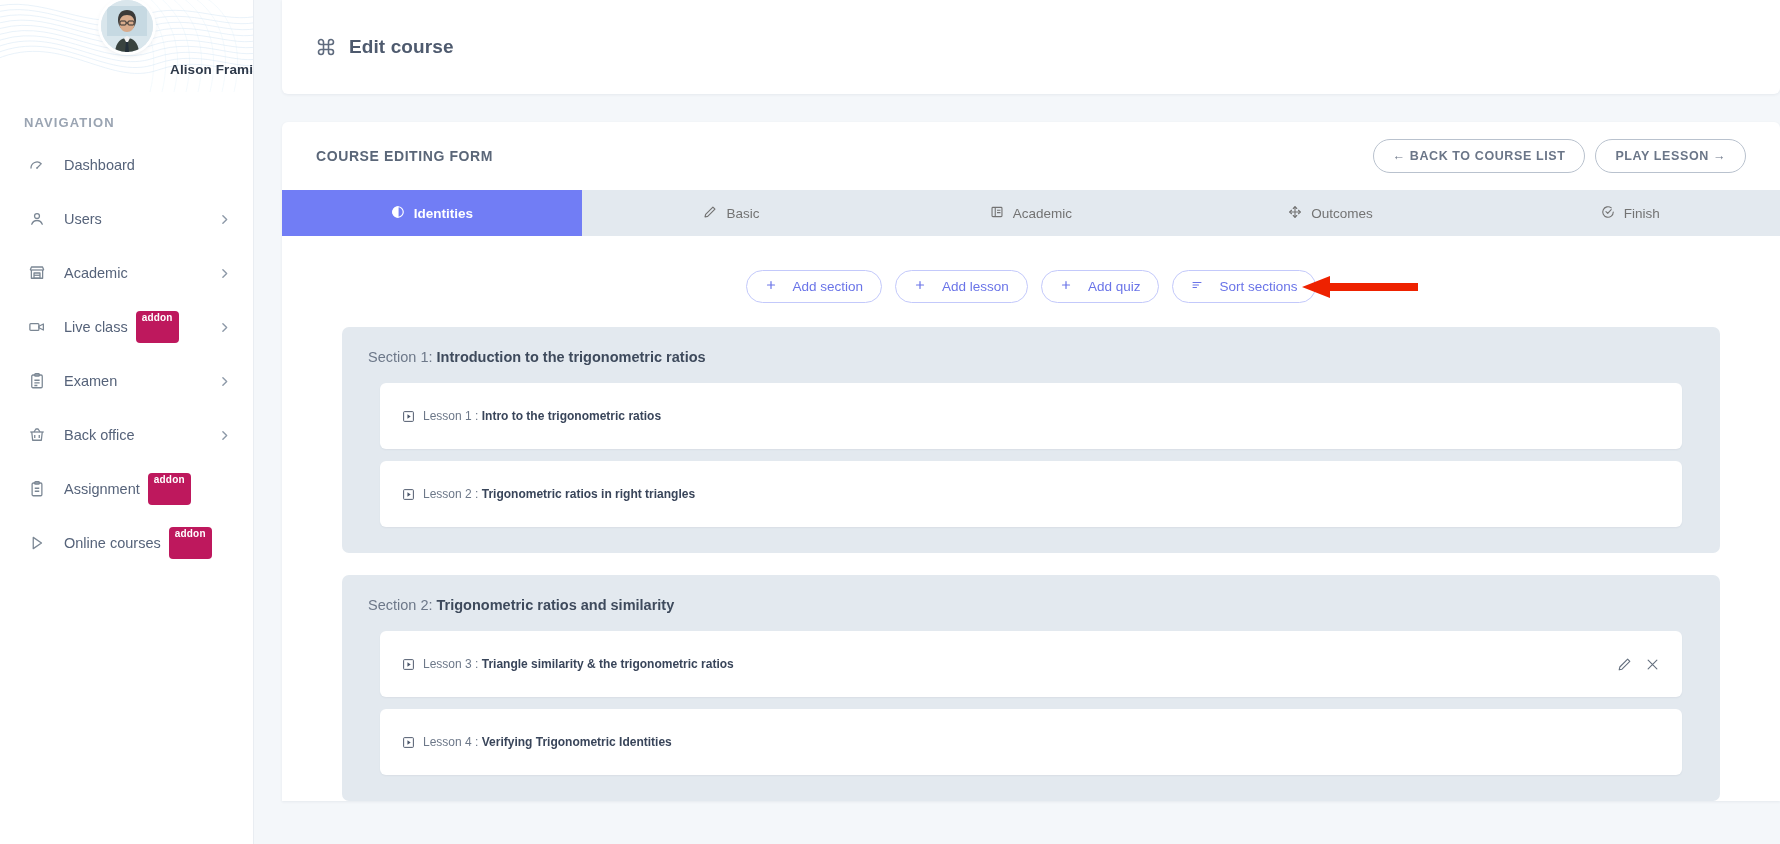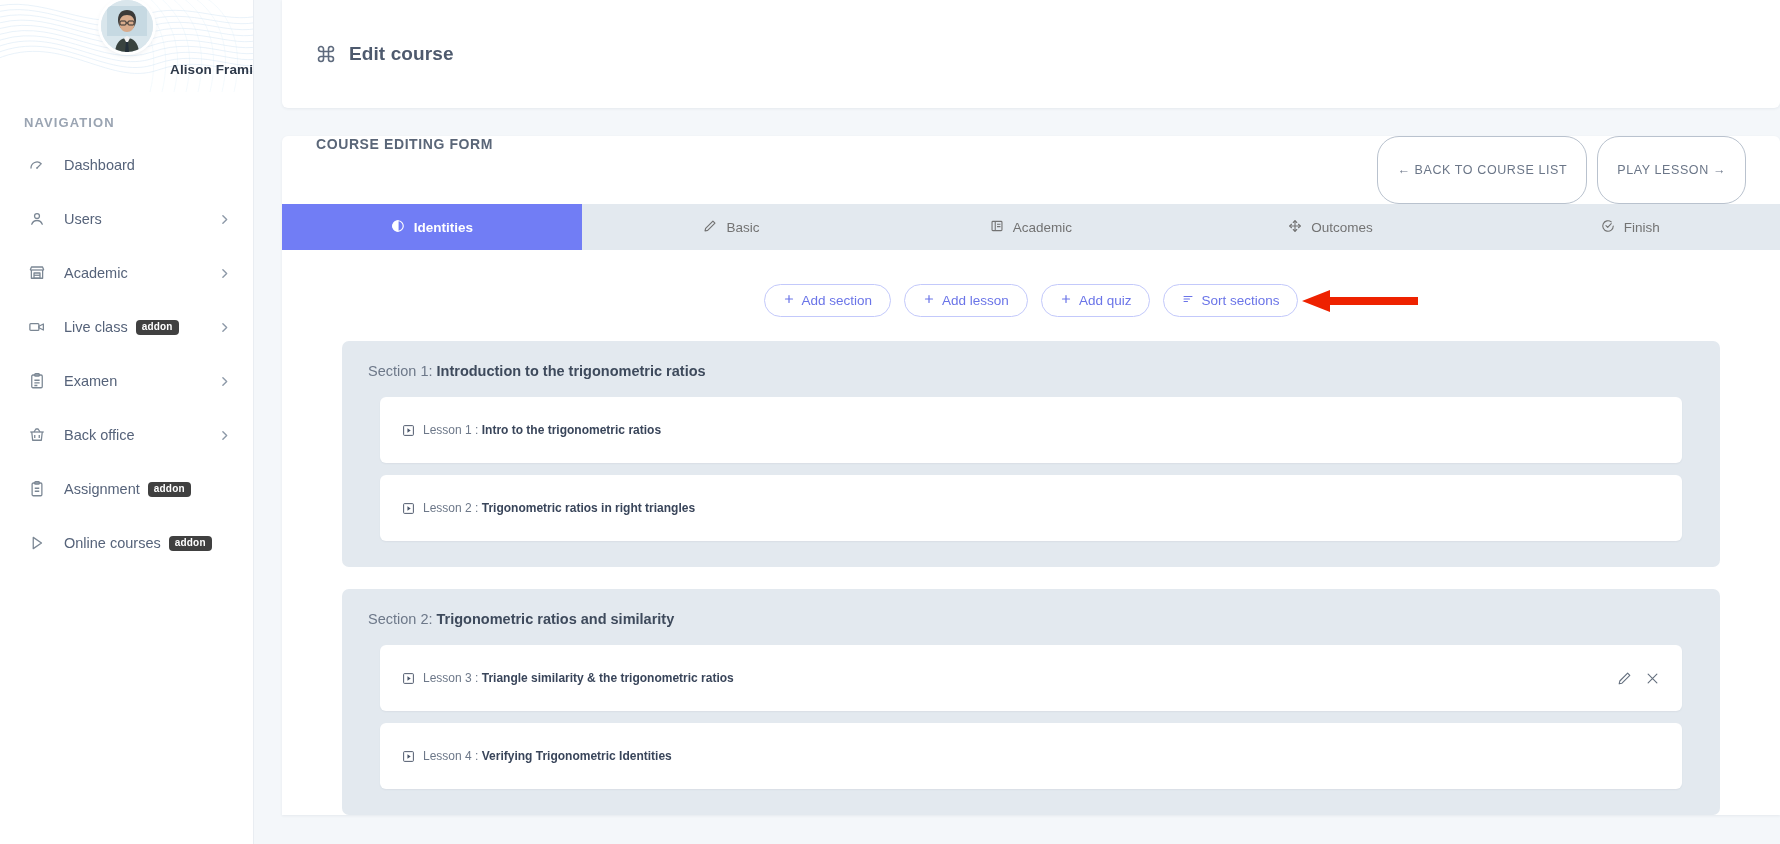--- a/index.html
+++ b/index.html
@@ -50,85 +50,86 @@
   }
   .nav-ico {
     width: 22px; height: 22px; flex: 0 0 22px;
     display: flex; align-items: center; justify-content: center;
     color: #7b8794; margin-right: 16px;
   }
   .nav-ico svg { width: 18px; height: 18px; display: block; }
   .nav-label { font-size: 14.5px; color: #56637a; white-space: nowrap; }
   .addon-badge {
     margin-left: 8px;
-    background: #404040; color: #fff;
+    background: #be185d; color: #fff;
     font-size: 10px; font-weight: 700;
-    padding: 2px 6px 3px; border-radius: 4px;
+    padding: 2px 6px 20px; border-radius: 4px;
     line-height: 1; letter-spacing: .2px;
   }
   .nav-chev { margin-left: auto; color: #8d99a8; display: flex; }
   .nav-chev svg { width: 13px; height: 13px; }
 
   
   .main {
     flex: 1 1 auto; height: 844px;
     background: #f4f7fa;
     overflow: hidden;
     position: relative;
     padding: 0 0 0 28px;
   }
   .card {
     background: #ffffff;
     border-radius: 6px;
     box-shadow: 0 1px 3px rgba(45,60,85,.07);
   }
   .page-header {
-    height: 108px; margin: 0 0 18px 0;
+    height: 94px; margin: 0 0 18px 0;
     display: flex; align-items: center;
     padding: 4px 34px;
     border-radius: 0 0 6px 6px;
   }
   .ph-icon { color: #5e6a7d; margin-right: 13px; display: flex; }
   .ph-icon svg { width: 20px; height: 20px; }
   .ph-title { font-size: 19px; font-weight: 700; color: #4e5a6e; letter-spacing: .1px; }
 
   .form-card { margin-top: 28px; border-radius: 6px 6px 0 0; }
   .form-head {
     position: relative; height: 68px;
-    display: flex; padding: 0 34px;
+    display: flex; align-items: center; padding: 0 34px;
   }
   .form-title { font-size: 14px; font-weight: 600; letter-spacing: .6px; color: #5a6678; }
   .head-actions { margin-left: auto; display: flex; gap: 10px; }
   .pill-btn {
     border: 1px solid #b9c2ce; background: #fff;
     color: #6b7688; font-size: 12.5px; letter-spacing: .6px;
     padding: 9px 19px; border-radius: 22px;
     cursor: pointer; white-space: nowrap;
     font-family: "Liberation Sans", sans-serif;
+    font-weight: bold;
   }
 
   .tabs { display: flex; background: #e3e9ef; }
   .tab {
     flex: 1 1 0; height: 46px;
     display: flex; align-items: center; justify-content: center;
     gap: 9px;
     font-size: 13.5px; color: #737373; cursor: pointer;
   }
   .tab svg { width: 14px; height: 14px; }
   .tab.active { background: #717df5; color: #ffffff; font-weight: 600; }
   .tab.active svg { color: #fff; }
 
   
   .tab-body { background: #fff; padding: 34px 0 0; }
   .action-row { display: flex; justify-content: center; gap: 13px; position: relative; }
   .ghost-btn {
     border: 1px solid #c3c9fb; background: #fff;
     color: #6a74e8; font-size: 13.5px;
     padding: 8px 18px; border-radius: 20px;
-    display: inline-flex; align-items: center; gap: 7px;
+    display: inline-flex; align-items: center; gap: 16px;
     cursor: pointer; white-space: nowrap;
     font-family: "Liberation Sans", sans-serif;
   }
   .ghost-btn svg { width: 12px; height: 12px; }
 
   .arrow-anno {
     position: absolute; left: 1018px; top: 4px;
     width: 120px; height: 26px; pointer-events: none;
   }
 

